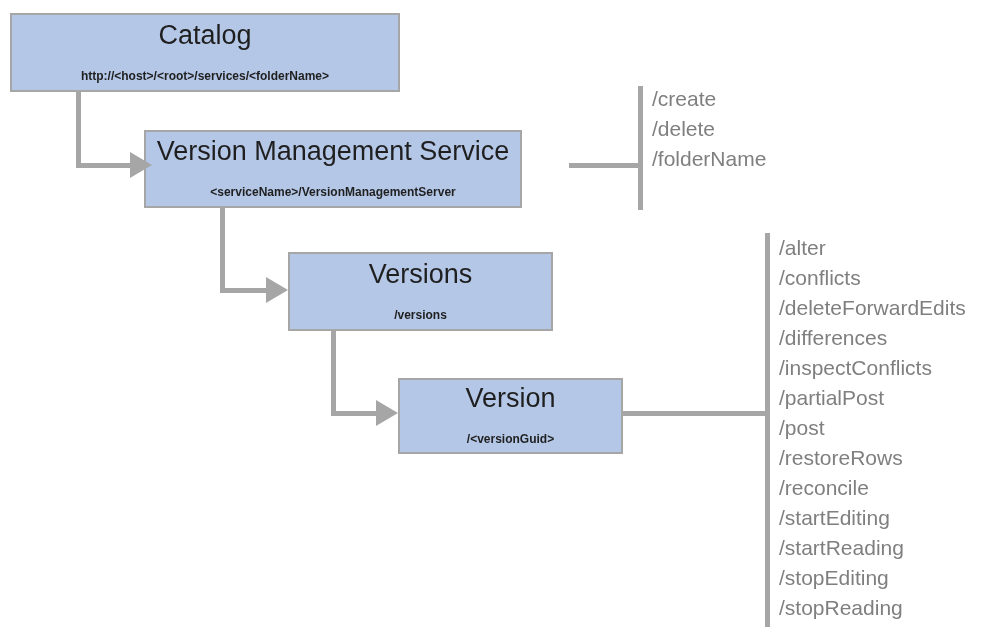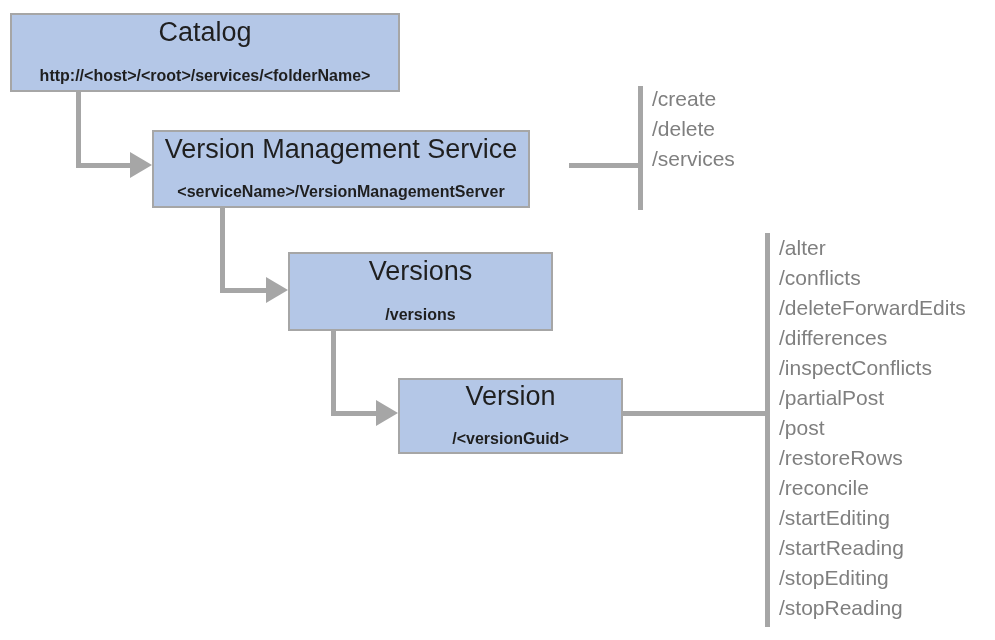--- a/index.html
+++ b/index.html
@@ -27,21 +27,21 @@
     text-align: center;
   }
   .node .title {
     font-size: 27px;
     font-weight: 400;
     color: var(--title-text, #1f1f1f);
     line-height: 1.1;
     white-space: nowrap;
   }
   .node .subtitle {
-    font-size: 16px;
+    font-size: 12px;
     font-weight: 600;
     color: var(--title-text, #1f1f1f);
     line-height: 1.3;
     margin-top: 18px;
     white-space: nowrap;
   }
   .edge {
     position: absolute;
     background: var(--connector, #a6a6a6);
   }
@@ -60,21 +60,21 @@
   }
   .ops-item {
     font-size: 21px;
     line-height: 30px;
     color: var(--operation-text, #7f7f7f);
     white-space: nowrap;
   }
 
   
   #node-catalog  { left: 10px;  top: 13px;  width: 390px; height: 79px; }
-  #node-vms      { left: 152px; top: 130px; width: 378px; height: 78px; text-align: center; }
+  #node-vms      { left: 144px; top: 130px; width: 378px; height: 78px; text-align: center; }
   #node-versions { left: 288px; top: 252px; width: 265px; height: 79px; }
   #node-version  { left: 398px; top: 378px; width: 225px; height: 76px; }
 
   
   #c1-v { left: 76px;  top: 91px;  width: 5px;  height: 77px; }
   #c1-h { left: 76px;  top: 163px; width: 56px; height: 5px; }
   #c1-a { left: 130px; top: 152px; }
 
   
   #c2-v { left: 220px; top: 207px; width: 5px;  height: 86px; }
@@ -131,21 +131,21 @@
 
   <div class="edge" id="c3-v"></div>
   <div class="edge" id="c3-h"></div>
   <div class="arrowhead" id="c3-a"></div>
 
   <div class="edge" id="l1-h"></div>
   <div class="edge" id="bar1"></div>
   <div class="ops-list" id="ops1">
       <div class="ops-item">/create</div>
       <div class="ops-item">/delete</div>
-      <div class="ops-item">/services</div>
+      <div class="ops-item">/folderName</div>
     </div>
 
   <div class="edge" id="l2-h"></div>
   <div class="edge" id="bar2"></div>
   <div class="ops-list" id="ops2">
       <div class="ops-item">/alter</div>
       <div class="ops-item">/conflicts</div>
       <div class="ops-item">/deleteForwardEdits</div>
       <div class="ops-item">/differences</div>
       <div class="ops-item">/inspectConflicts</div>

